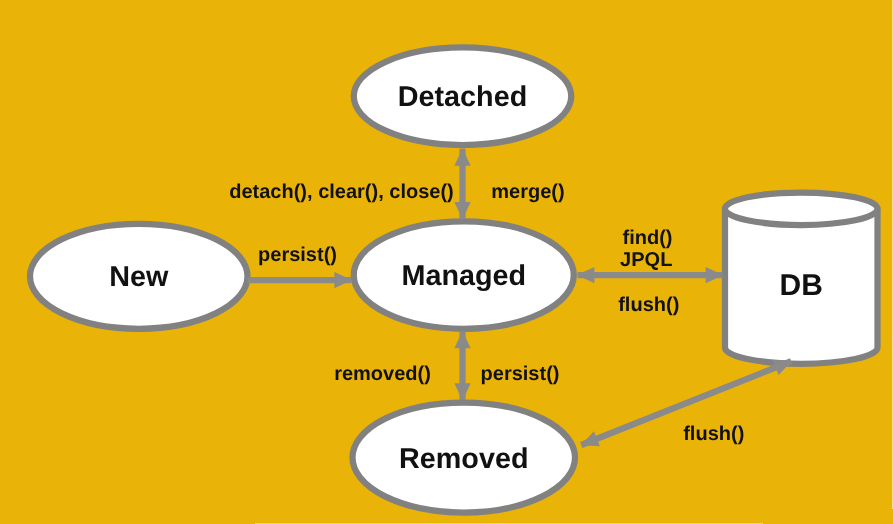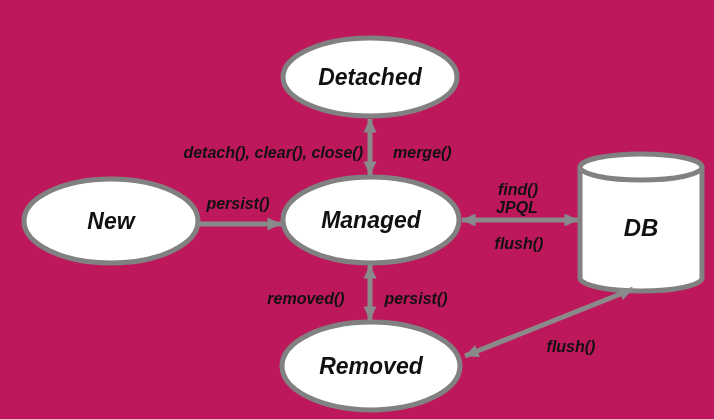--- a/index.html
+++ b/index.html
@@ -4,24 +4,23 @@
 <style>
   html, body {
     margin: 0;
     padding: 0;
     background: #ffffff;
   }
   .canvas {
     position: relative;
     width: 714px;
     height: 419px;
-    background: #be185d;
+    background: #eab308;
     overflow: hidden;
     font-family: "Liberation Sans", sans-serif;
-    font-style: italic;
   }
   svg { display: block; }
   .shape {
     fill: #ffffff;
     stroke: #818181;
     stroke-width: 5;
   }
   .arrow {
     stroke: #8a8a8a;
     stroke-width: 5;

